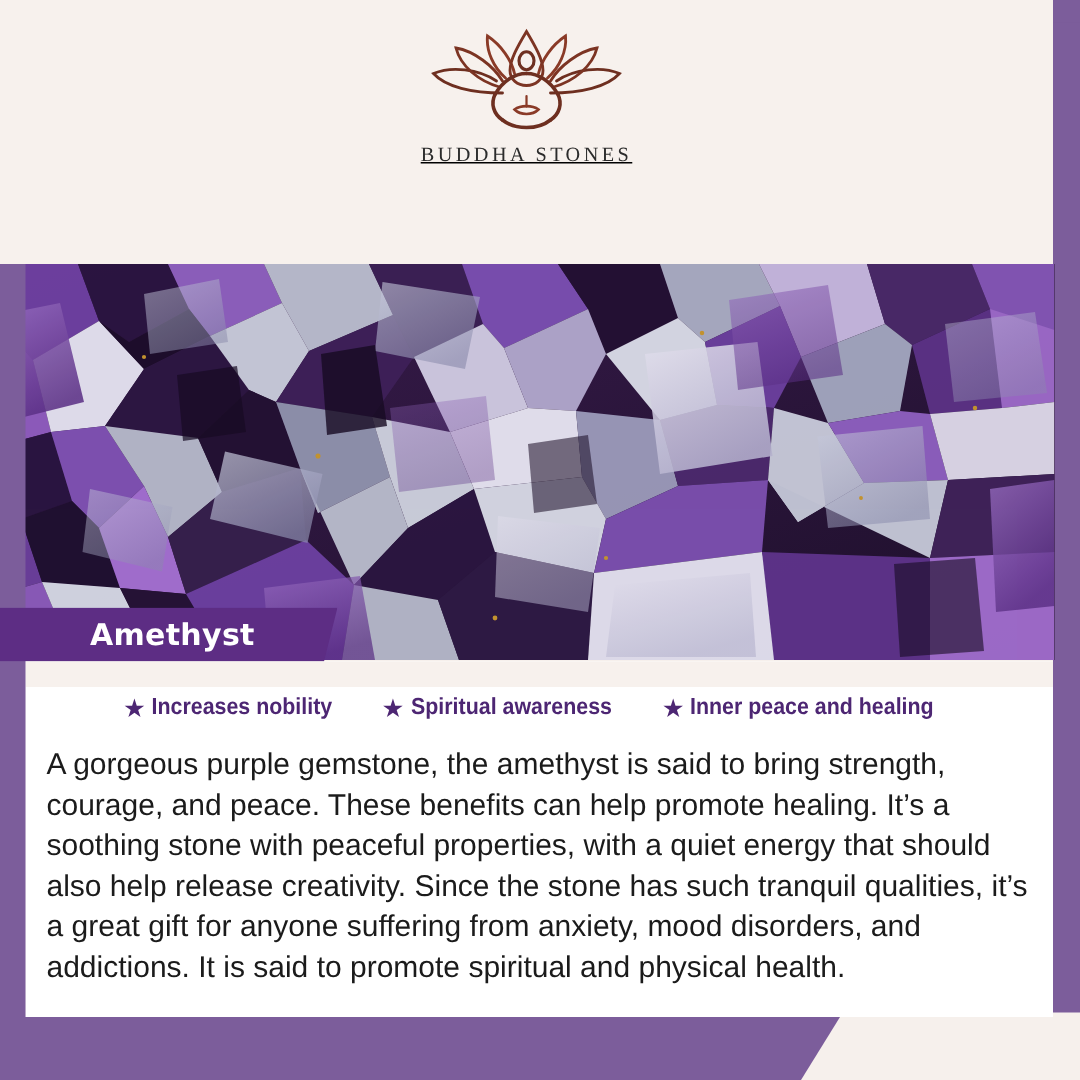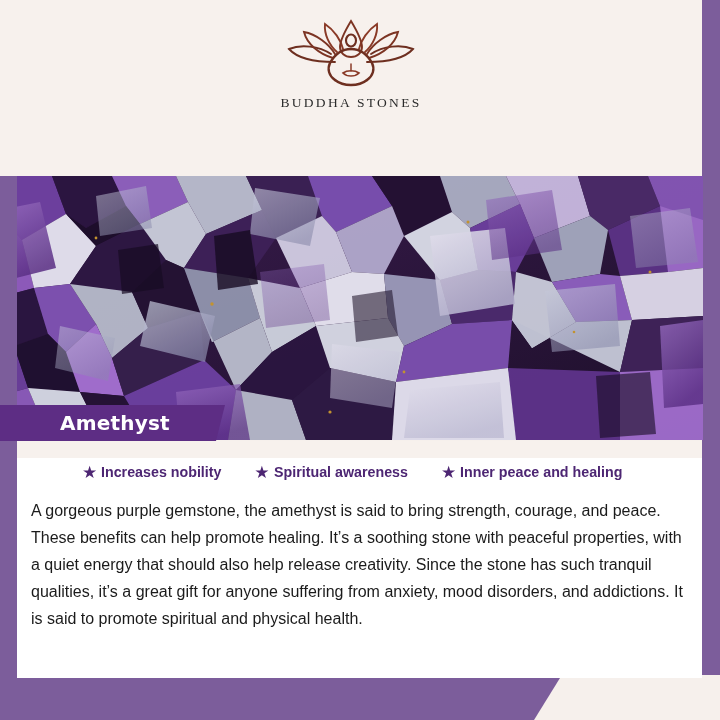--- a/index.html
+++ b/index.html
@@ -54,20 +54,21 @@
 
   
   .header {
     position:absolute;
     top:0; left:0; right:18px; height:176px;
     background:#f7f1ed;
     z-index:6;
     display:flex;
     flex-direction:column;
     align-items:center;
+    text-decoration:underline;
   }
 
   .logo-wrap {
     margin-top:18px;
     display:flex;
     flex-direction:column;
     align-items:center;
   }
   .logo-mark { width:148px; height:72px; display:block; }
   .logo-word {
@@ -164,21 +165,21 @@
     font-size:15.5px;
     font-weight:bold;
     font-stretch:condensed;
     transform:scaleX(0.92);
     transform-origin:left center;
   }
 
   .paragraph {
     position:absolute;
     top:56px; left:14px; right:14px;
-    font-size:16px;
+    font-size:20px;
     line-height:27px;
     color:#1b1b1b;
     font-stretch:condensed;
     text-align:left;
   }
 </style>
 </head>
 <body>
 
 <div id="infographic">

